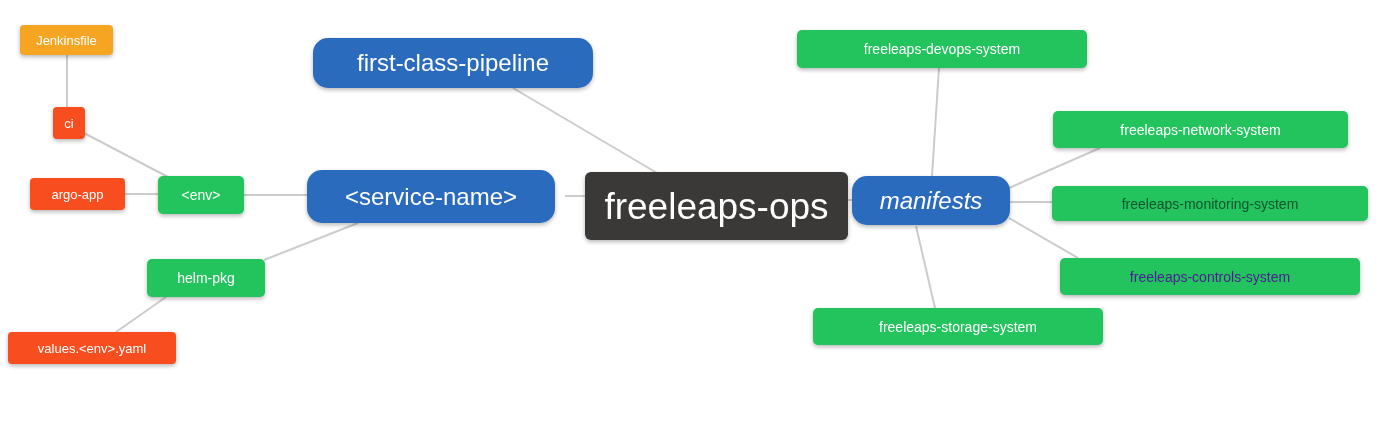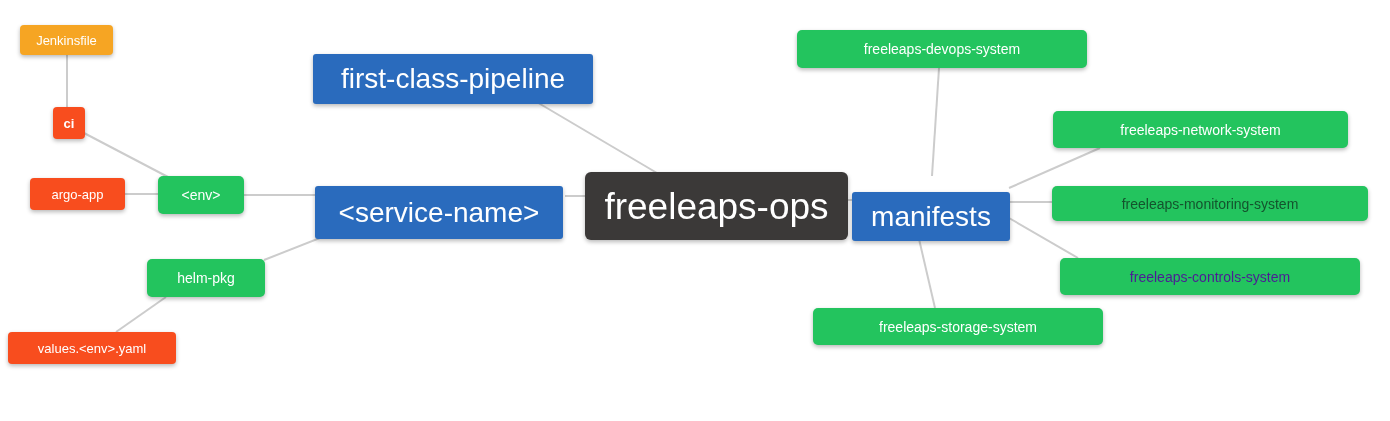--- a/index.html
+++ b/index.html
@@ -34,21 +34,21 @@
     color: #ffffff;
     border-radius: 5px;
     box-shadow: 0 2px 4px rgba(0,0,0,0.28);
     cursor: pointer;
     white-space: nowrap;
     user-select: none;
     line-height: 1;
   }
   .size-s  { font-size: 13px; border-radius: 4px; }
   .size-m  { font-size: 14px; border-radius: 5px; }
-  .size-l  { font-size: 28px; border-radius: 3px; margin-top: 16px; }
+  .size-l  { font-size: 24px; border-radius: 15px; }
   .size-xl { font-size: 37px; border-radius: 6px; }
 </style>
 </head>
 <body>
 
 <div class="canvas">
   <svg class="edges" xmlns="http://www.w3.org/2000/svg">
       <line x1="67" y1="55" x2="67" y2="107" stroke="#cccccc"></line>
       <line x1="84" y1="133" x2="168" y2="177" stroke="#cccccc"></line>
       <line x1="120" y1="194" x2="158" y2="194" stroke="#cccccc"></line>
@@ -59,28 +59,28 @@
       <line x1="116" y1="332" x2="166" y2="297" stroke="#cccccc"></line>
       <line x1="846" y1="200" x2="854" y2="200" stroke="#cccccc"></line>
       <line x1="932" y1="176" x2="939" y2="68" stroke="#cccccc"></line>
       <line x1="1009" y1="188" x2="1100" y2="148" stroke="#cccccc"></line>
       <line x1="1009" y1="202" x2="1052" y2="202" stroke="#cccccc"></line>
       <line x1="1009" y1="218" x2="1078" y2="258" stroke="#cccccc"></line>
       <line x1="916" y1="226" x2="935" y2="308" stroke="#cccccc"></line>
     </svg>
   <div class="nodes">
       <div class="node size-s" style="left: 20px; top: 25px; width: 93px; height: 30px; background: rgb(246, 165, 35); color: rgb(255, 255, 255);">Jenkinsfile</div>
-      <div class="node size-s" style="left: 53px; top: 107px; width: 32px; height: 32px; background: rgb(248, 77, 30); color: rgb(255, 255, 255); font-weight: bold;">ci</div>
+      <div class="node size-s" style="left: 53px; top: 107px; width: 32px; height: 32px; background: rgb(248, 77, 30); color: rgb(255, 255, 255);">ci</div>
       <div class="node size-s" style="left: 30px; top: 178px; width: 95px; height: 32px; background: rgb(248, 77, 30); color: rgb(255, 255, 255);">argo-app</div>
       <div class="node size-m" style="left: 158px; top: 176px; width: 86px; height: 38px; background: rgb(35, 196, 94); color: rgb(255, 255, 255);">&lt;env&gt;</div>
       <div class="node size-m" style="left: 147px; top: 259px; width: 118px; height: 38px; background: rgb(35, 196, 94); color: rgb(255, 255, 255);">helm-pkg</div>
       <div class="node size-s" style="left: 8px; top: 332px; width: 168px; height: 32px; background: rgb(248, 77, 30); color: rgb(255, 255, 255);">values.&lt;env&gt;.yaml</div>
       <div class="node size-l" style="left: 313px; top: 38px; width: 280px; height: 50px; background: rgb(42, 107, 189); color: rgb(255, 255, 255);">first-class-pipeline</div>
-      <div class="node size-l" style="left: 315px; top: 170px; width: 248px; height: 53px; background: rgb(42, 107, 189); color: rgb(255, 255, 255);">&lt;service-name&gt;</div>
+      <div class="node size-l" style="left: 307px; top: 170px; width: 248px; height: 53px; background: rgb(42, 107, 189); color: rgb(255, 255, 255);">&lt;service-name&gt;</div>
       <div class="node size-xl" style="left: 585px; top: 172px; width: 263px; height: 68px; background: rgb(59, 57, 56); color: rgb(255, 255, 255);">freeleaps-ops</div>
-      <div class="node size-l" style="left: 852px; top: 176px; width: 158px; height: 49px; background: rgb(42, 107, 189); color: rgb(255, 255, 255);">manifests</div>
+      <div class="node size-l" style="left: 852px; top: 176px; width: 158px; height: 49px; background: rgb(42, 107, 189); color: rgb(255, 255, 255); font-style: italic;">manifests</div>
       <div class="node size-m" style="left: 797px; top: 30px; width: 290px; height: 38px; background: rgb(35, 196, 94); color: rgb(255, 255, 255);">freeleaps-devops-system</div>
       <div class="node size-m" style="left: 1053px; top: 111px; width: 295px; height: 37px; background: rgb(35, 196, 94); color: rgb(255, 255, 255);">freeleaps-network-system</div>
       <div class="node size-m" style="left: 1052px; top: 186px; width: 316px; height: 35px; background: rgb(35, 196, 94); color: #14532d;">freeleaps-monitoring-system</div>
       <div class="node size-m" style="left: 1060px; top: 258px; width: 300px; height: 37px; background: rgb(35, 196, 94); color: #4c1d95;">freeleaps-controls-system</div>
       <div class="node size-m" style="left: 813px; top: 308px; width: 290px; height: 37px; background: rgb(35, 196, 94); color: rgb(255, 255, 255);">freeleaps-storage-system</div>
     </div>
 </div>
 
 </body></html>

